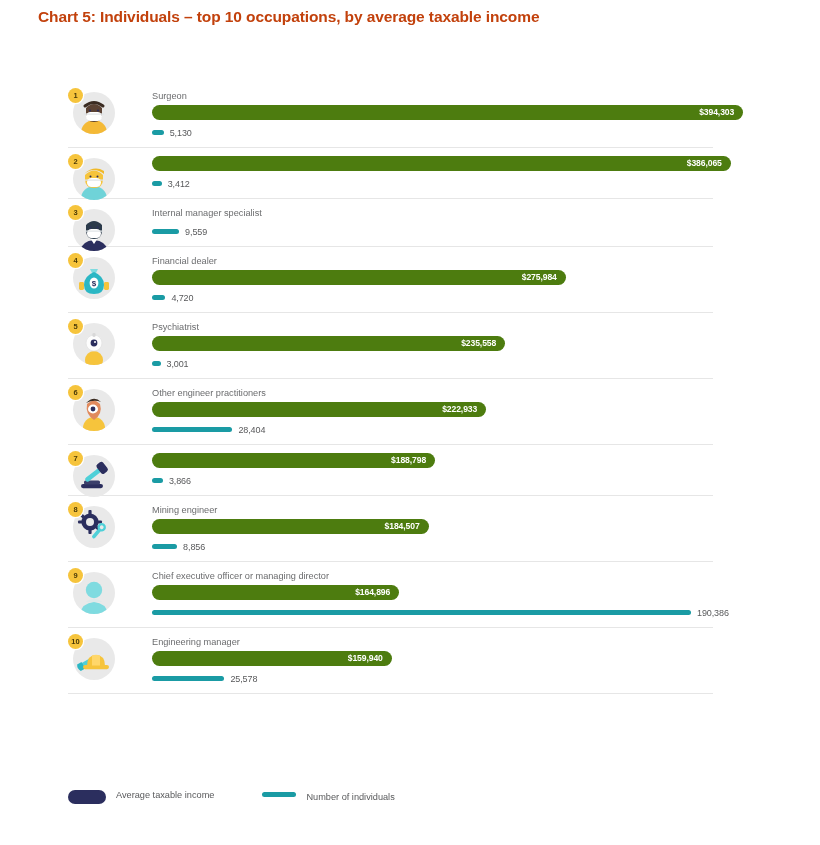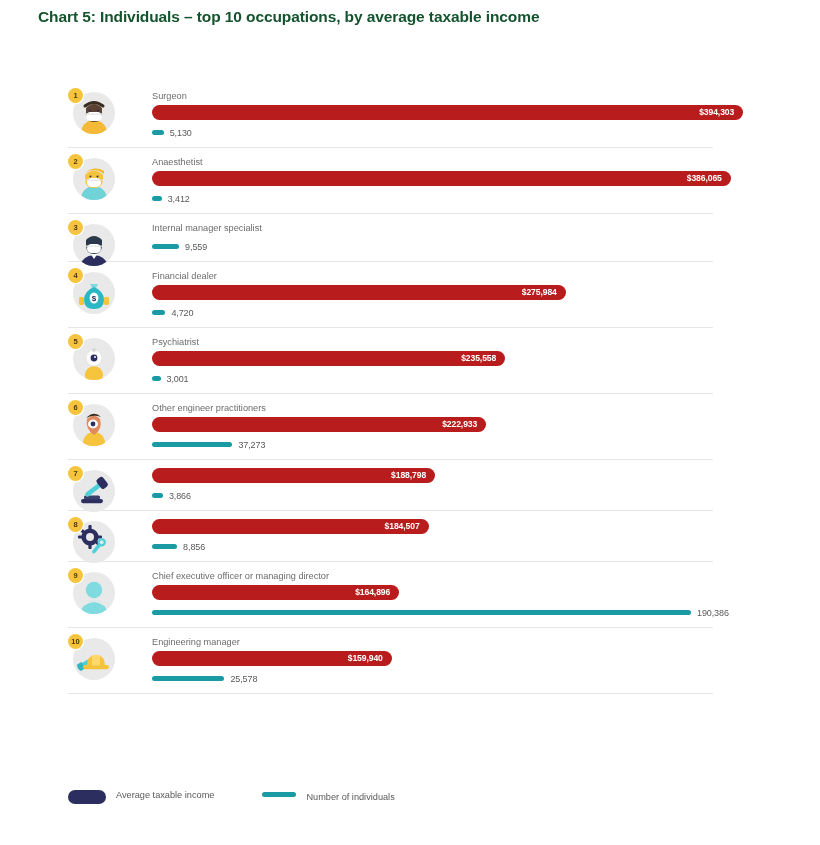--- a/index.html
+++ b/index.html
@@ -15,21 +15,21 @@
     overflow: hidden;
     position: relative;
   }
 
   .chart-title {
     position: absolute;
     left: 38px;
     top: 8px;
     font-size: 15.5px;
     font-weight: bold;
-    color: #14532d;
+    color: #c2410c;
     letter-spacing: -0.1px;
     white-space: nowrap;
   }
 
   .chart-body {
     position: absolute;
     left: 68px;
     top: 82px;
     width: 645px;
   }
@@ -88,21 +88,21 @@
     color: #6b6c6e;
     line-height: 12px;
     margin-bottom: 3px;
     white-space: nowrap;
   }
 
   
   .bar-income {
     position: relative;
     height: 15px;
-    background: #b91c1c;
+    background: #4d7c0f;
     border-radius: 8px;
     box-sizing: border-box;
     min-width: 40px;
   }
   .bar-income-value {
     position: absolute;
     right: 9px;
     top: 0;
     line-height: 15px;
     font-size: 8.6px;
@@ -206,21 +206,20 @@
       <rect x="14" y="20" width="14" height="9" rx="4.5" fill="#ffffff"></rect>
       <rect x="12" y="21.5" width="18" height="1.2" fill="#dfe3e6"></rect>
       <circle cx="17.5" cy="18.6" r="1" fill="#2b2e5e"></circle>
             <circle cx="24.5" cy="18.6" r="1" fill="#2b2e5e"></circle>
       <path d="M11 16 q10-8 20 0 l0-3 q-10-6-20 3z" fill="#f0b929"></path>
     </svg>
         </div>
         <div class="rank">2</div>
       </div>
       <div class="content">
-        <div class="occ-label">Anaesthetist</div>
         <div class="bar-income" style="width: 578.8px;">
           <span class="bar-income-value">$386,065</span>
         </div>
         <div class="count-line">
           <div class="bar-count" style="width: 9.7px;"></div>
           <span class="count-value">3,412</span>
         </div>
       </div>
     </div>
     <div class="row">
@@ -308,21 +307,21 @@
         </div>
         <div class="rank">6</div>
       </div>
       <div class="content">
         <div class="occ-label">Other engineer practitioners</div>
         <div class="bar-income" style="width: 334.2px;">
           <span class="bar-income-value">$222,933</span>
         </div>
         <div class="count-line">
           <div class="bar-count" style="width: 80.4px;"></div>
-          <span class="count-value">37,273</span>
+          <span class="count-value">28,404</span>
         </div>
       </div>
     </div>
     <div class="row">
       <div class="badge-wrap">
         <div class="avatar">
           <svg viewBox="0 0 42 42" width="42" height="42">
       <rect x="8" y="29" width="22" height="4.2" rx="2.1" fill="#2b2e5e"></rect>
       <rect x="11" y="25.5" width="16" height="4" rx="1.6" fill="#3b3f6b"></rect>
       <g transform="rotate(-38 23 18)">
@@ -360,20 +359,21 @@
       <g transform="rotate(40 25 26)">
         <rect x="23" y="20" width="3.6" height="14" rx="1.8" fill="#4fd0d8"></rect>
         <circle cx="24.8" cy="20" r="4.2" fill="#4fd0d8"></circle>
         <circle cx="24.8" cy="20" r="1.9" fill="#e9e9e9"></circle>
       </g>
     </svg>
         </div>
         <div class="rank">8</div>
       </div>
       <div class="content">
+        <div class="occ-label">Mining engineer</div>
         <div class="bar-income" style="width: 276.6px;">
           <span class="bar-income-value">$184,507</span>
         </div>
         <div class="count-line">
           <div class="bar-count" style="width: 25.1px;"></div>
           <span class="count-value">8,856</span>
         </div>
       </div>
     </div>
     <div class="row">

